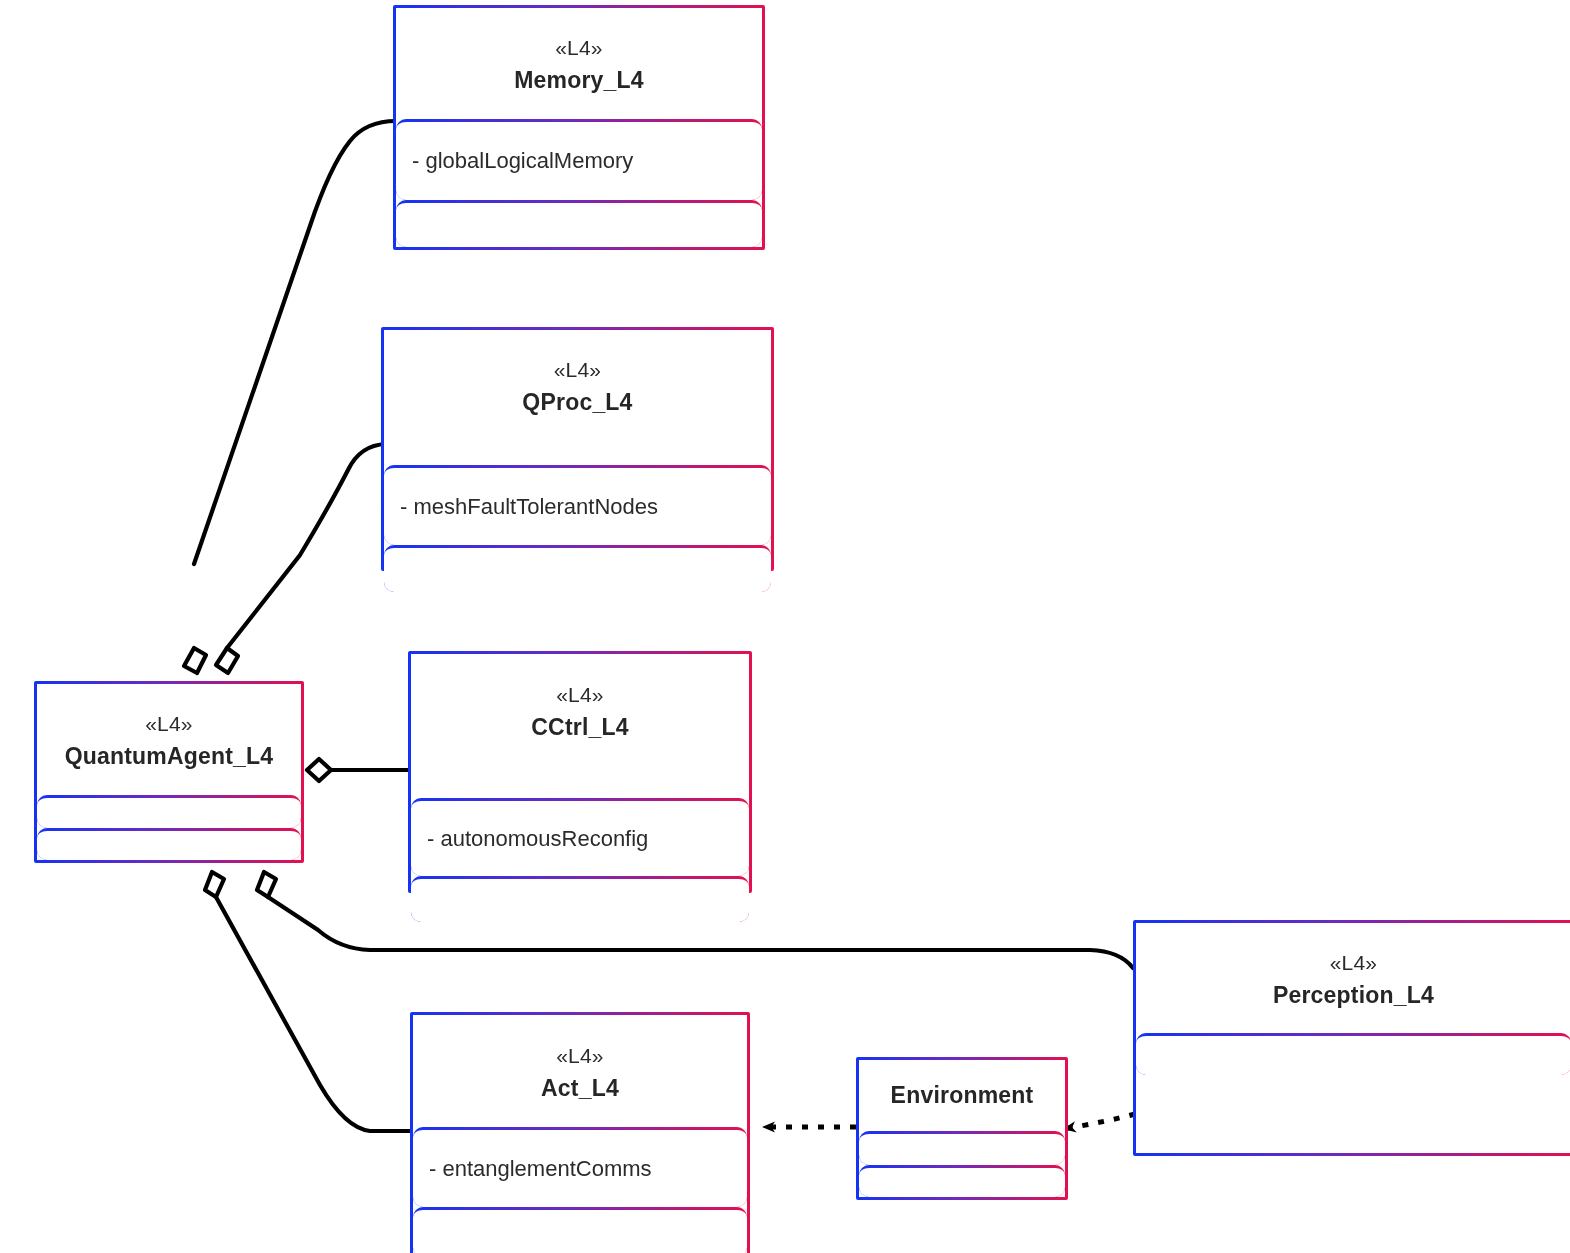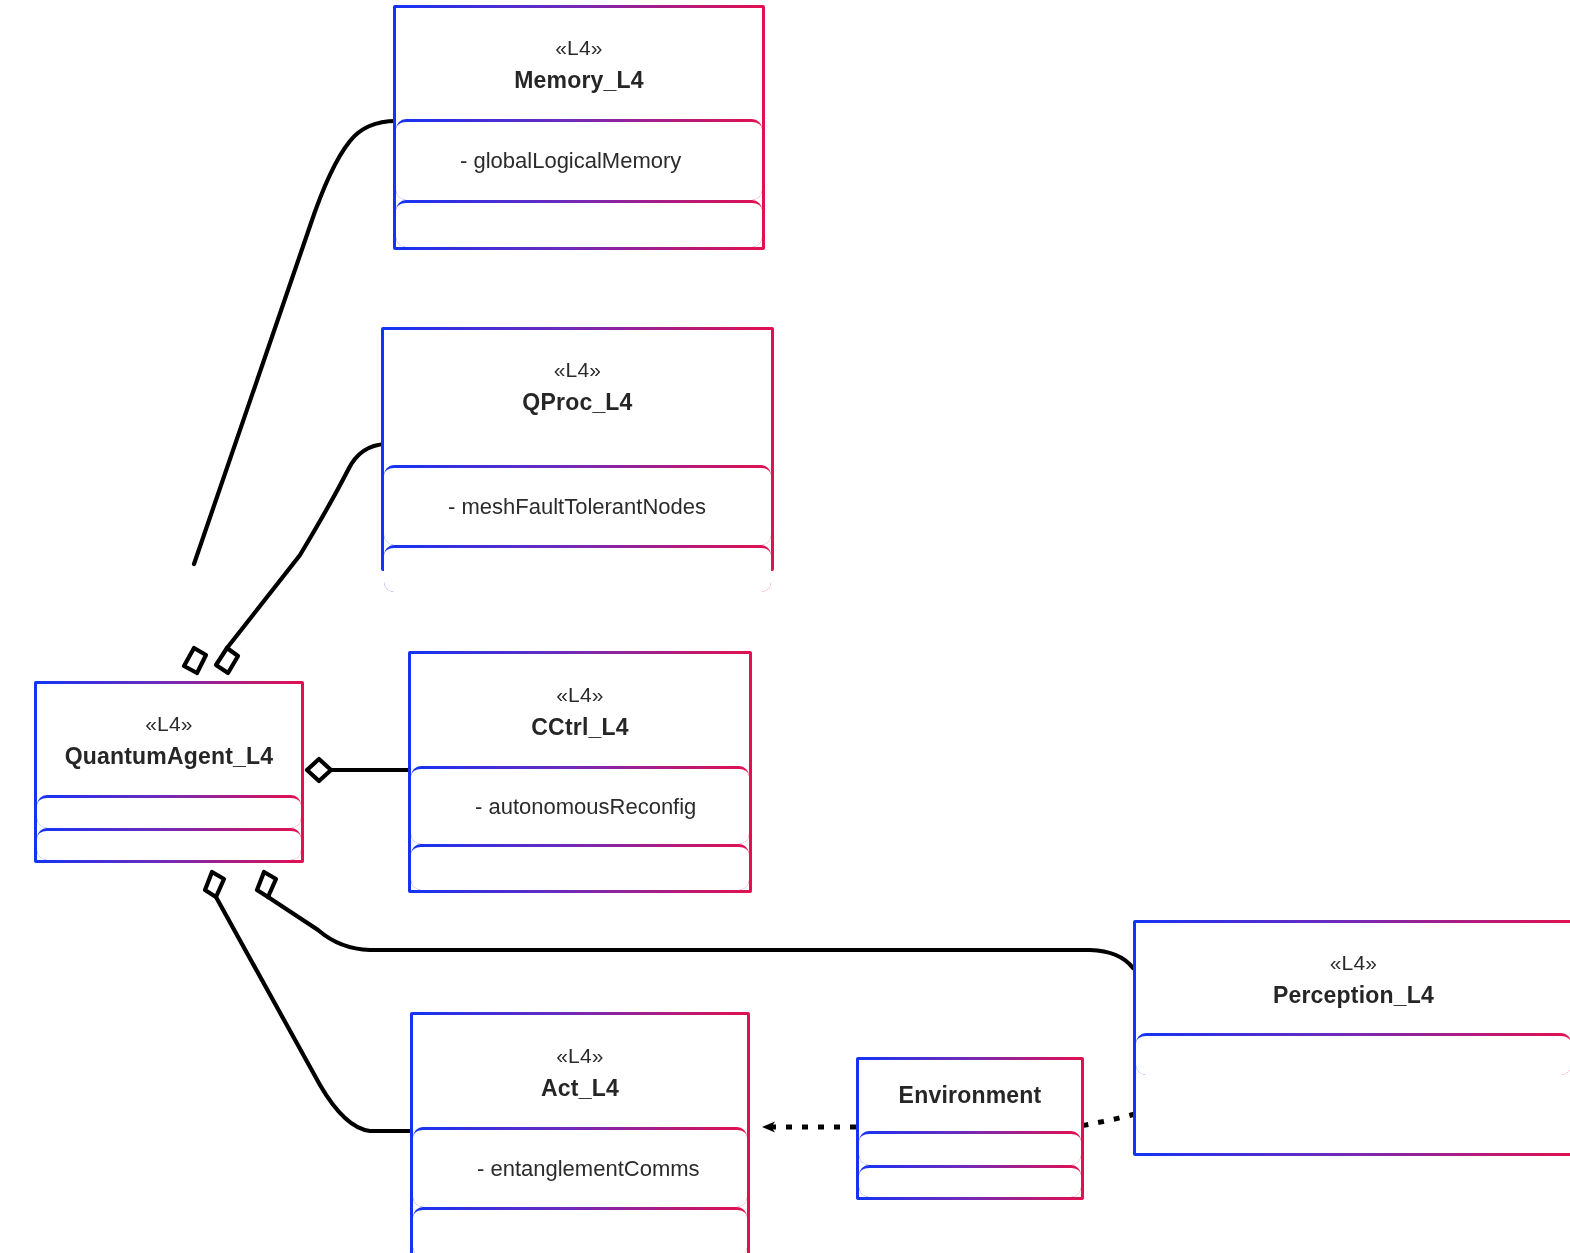--- a/index.html
+++ b/index.html
@@ -33,21 +33,20 @@
     position: relative;
     box-sizing: border-box;
     overflow: hidden;
     border-radius: 10px;
   }
   .compartment + .compartment {
     border-top: 3px solid transparent;
     background-image: linear-gradient(90deg, #1433f5 0%, #6b2bbe 45%, #e3104f 100%);
     background-origin: border-box;
     background-clip: border-box;
-    padding-left: 48px;
   }
   .compartment + .compartment::before {
     content: "";
     position: absolute;
     inset: 0;
     background: #ffffff;
   }
   .comp-inner {
     position: relative;
     width: 100%;
@@ -192,21 +191,21 @@
     </div>
   </div>
 
   <div class="uml-class" style="left:408px; top:651px; width:344px; height:242px;">
     <div class="compartment head" style="height:112px;">
       <div class="comp-inner head" style="padding-top:4px;">
         <div class="stereotype">«L4»</div>
         <div class="classname">CCtrl_L4</div>
       </div>
     </div>
-    <div class="compartment" style="height:78px;">
+    <div class="compartment" style="height:78px;margin-top:32px;">
       <div class="comp-inner">
         <div class="attr-row">- autonomousReconfig</div>
       </div>
     </div>
     <div class="compartment" style="height:46px;">
       <div class="comp-inner"></div>
     </div>
   </div>
 
   <div class="uml-class" style="left:1133px; top:920px; width:441px; height:236px;">
@@ -231,21 +230,21 @@
     <div class="compartment" style="height:80px;">
       <div class="comp-inner">
         <div class="attr-row">- entanglementComms</div>
       </div>
     </div>
     <div class="compartment" style="height:50px;">
       <div class="comp-inner"></div>
     </div>
   </div>
 
-  <div class="uml-class" style="left:856px; top:1057px; width:228px; height:143px;">
+  <div class="uml-class" style="left:856px; top:1057px; width:212px; height:143px;">
     <div class="compartment head" style="height:71px;">
       <div class="comp-inner head">
         <div class="classname solo">Environment</div>
       </div>
     </div>
     <div class="compartment" style="height:34px;">
       <div class="comp-inner">
         <div class="attr-row"></div>
       </div>
     </div>

